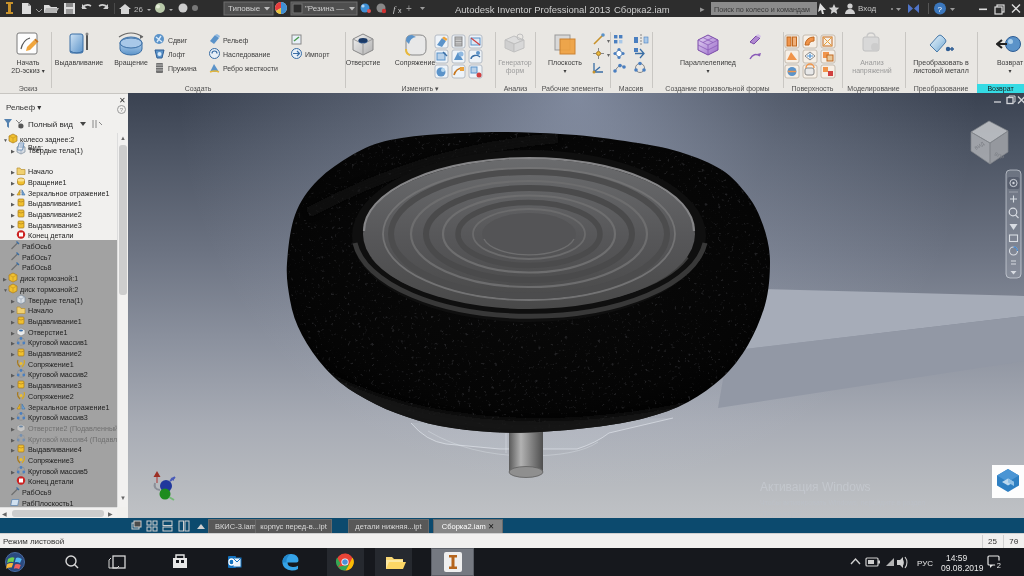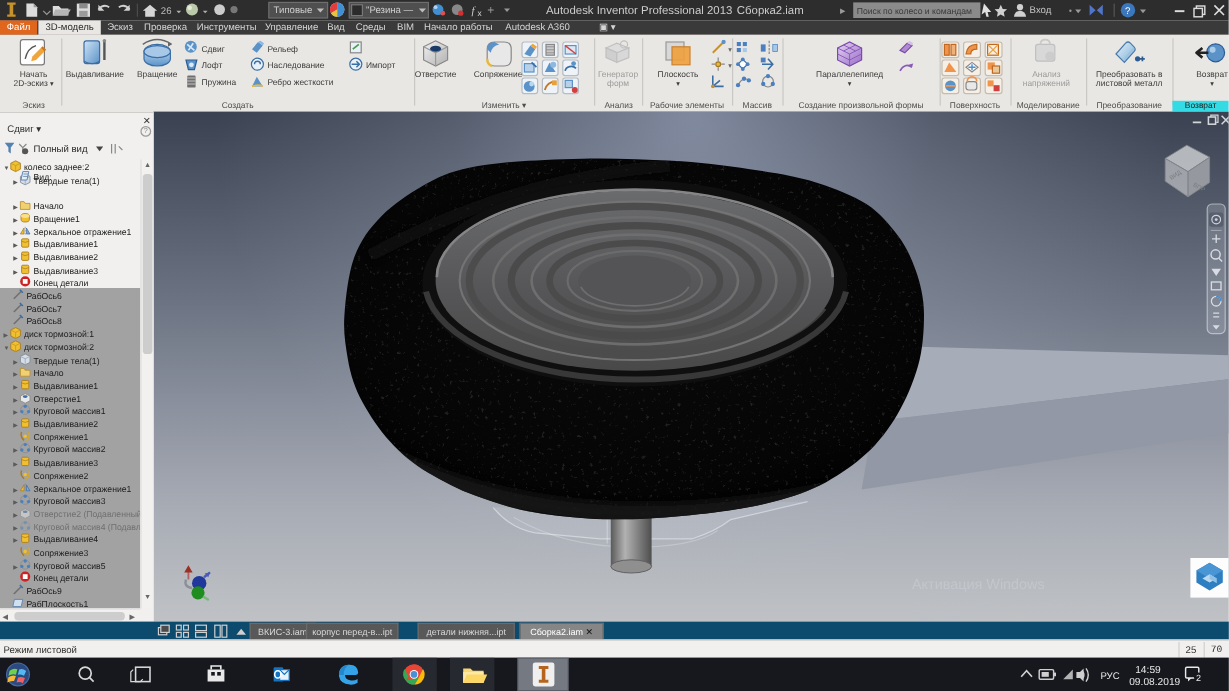--- a/index.html
+++ b/index.html
@@ -135,34 +135,20 @@
       <circle cx="124" cy="8.5" r="6" fill="#3b77bd"></circle>
           <text x="121.5" y="11.5" font-size="8" fill="#fff" font-family="Liberation Sans">?</text>
       <path d="M134 8 l2.5 3 2.5-3" fill="#999"></path>
       </g>
       <rect x="139" y="8.5" width="8" height="1.6" fill="#dcdcdc"></rect>
       <rect x="157" y="5" width="7" height="7" fill="none" stroke="#dcdcdc" stroke-width="1.2"></rect>
         <rect x="155" y="7" width="7" height="7" fill="#2d2d2d" stroke="#dcdcdc" stroke-width="1.2"></rect>
       <path d="M172 4.5 l8 8 M180 4.5 l-8 8" stroke="#dcdcdc" stroke-width="1.4"></path>
     </svg>
   </div>
-  <div id="tabrow">
-    <div class="rtab file" style="left:0;width:31px;">Файл</div>
-    <div class="rtab active" style="left:32px;width:52px;">3D-модель</div>
-    <div class="rtab" style="left:86px;width:28px;">Эскиз</div>
-    <div class="rtab" style="left:116px;width:44px;">Проверка</div>
-    <div class="rtab" style="left:160px;width:58px;">Инструменты</div>
-    <div class="rtab" style="left:218px;width:50px;">Управление</div>
-    <div class="rtab" style="left:268px;width:24px;">Вид</div>
-    <div class="rtab" style="left:292px;width:34px;">Среды</div>
-    <div class="rtab" style="left:326px;width:24px;">BIM</div>
-    <div class="rtab" style="left:350px;width:64px;">Начало работы</div>
-    <div class="rtab" style="left:414px;width:68px;">Autodesk A360</div>
-    <div class="rtab" style="left:496px;width:20px;">▣ ▾</div>
-  </div>
   <div id="ribbon">
 
     <div class="rsep" style="left:51px"></div>
       <div class="rsep" style="left:345px"></div>
     <div class="rsep" style="left:495px"></div>
       <div class="rsep" style="left:535px"></div>
     <div class="rsep" style="left:610px"></div>
       <div class="rsep" style="left:652px"></div>
     <div class="rsep" style="left:783px"></div>
       <div class="rsep" style="left:842px"></div>
@@ -657,21 +643,21 @@
 
         <rect x="864" y="372" width="32" height="33" fill="#fdfdfd"></rect>
         <path d="M880 376 l11 6.5 v10 l-11 6.5 -11 -6.5 v-10 z" fill="#2e7fc2"></path>
         <path d="M880 376 l11 6.5 -11 6.5 -11 -6.5 z" fill="#4a95d4"></path>
         <path d="M874 389 l6 -3.5 6 3.5 -6 3.5 z" fill="#bcd8ee"></path>
         <path d="M880 385.5 l6 3.5 v4 l-6 -3.5 z" fill="#8fc0e6"></path>
       </svg>
     </div>
 
     <div id="panel">
-      <div class="hdr">Сдвиг  ▾</div>
+      <div class="hdr">Рельеф  ▾</div>
       <div class="abs" style="left:119px;top:2px;font-size:8px;color:#333;">✕</div>
       <div class="abs" style="left:117px;top:11px;width:9px;height:9px;border:1px solid #9a9a9a;border-radius:50%;font-size:6px;color:#888;text-align:center;line-height:8px;">?</div>
       <div class="tools">
         <svg width="128" height="15">
           <path d="M4 3 h8 l-3 4 v5 l-2 -1.5 v-3.5 z" fill="#3a6ea5" opacity=".85"></path>
           <path d="M16 4 l3 3 3 -3 M19 7 v5" stroke="#888" fill="none"></path>
           <circle cx="21" cy="10" r="2.5" fill="#555"></circle>
           <text x="28" y="11" font-size="8" fill="#2a2a2a" font-family="Liberation Sans">Полный вид</text>
           <path d="M80 6 l3 4 3-4" fill="#444"></path>
           <path d="M93 4 v8 M96 4 v8 M99 6 l3 3" stroke="#888" fill="none"></path>

